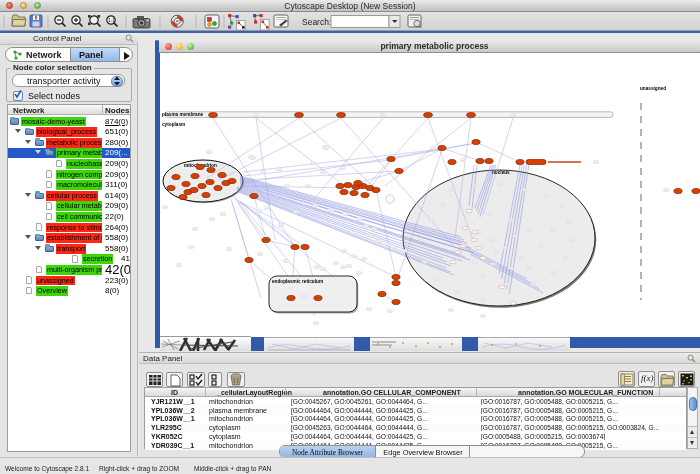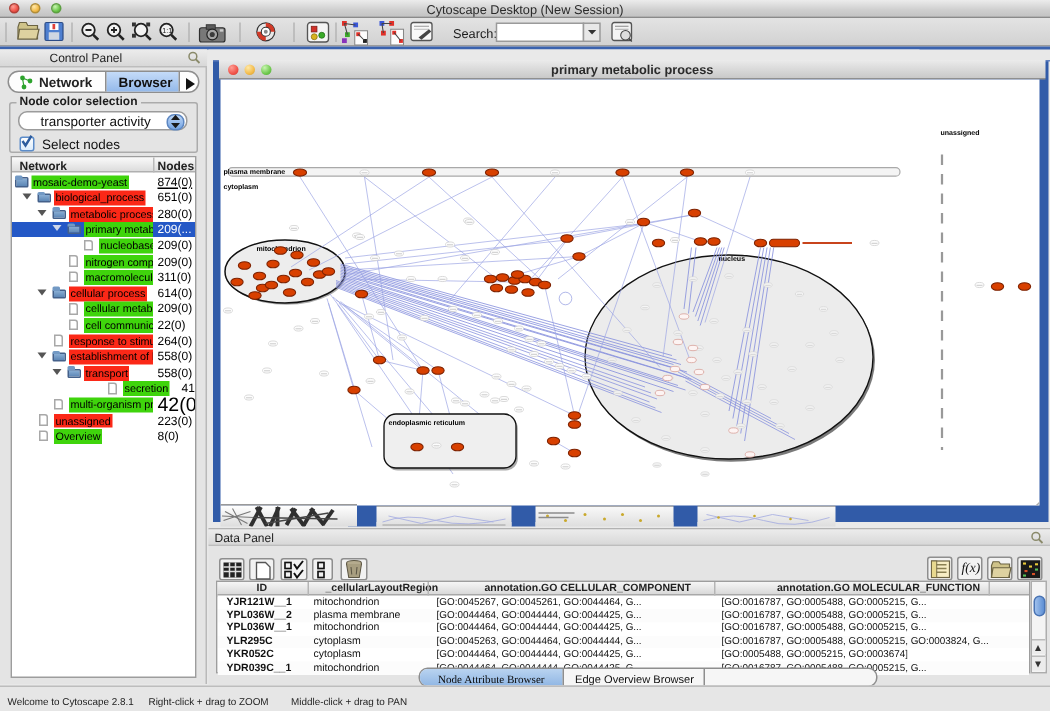--- a/index.html
+++ b/index.html
@@ -134,21 +134,21 @@
      <svg width="9" height="10" style="position:absolute;left:7px;top:2px">
           <circle cx="2" cy="2" r="1.6" fill="#2da32d"></circle>
           <circle cx="7" cy="4" r="1.6" fill="#2da32d"></circle>
           <circle cx="3" cy="8" r="1.6" fill="#2da32d"></circle>
           <line x1="2" y1="2" x2="7" y2="4" stroke="#2da32d" stroke-width="0.8"></line>
           <line x1="2" y1="2" x2="3" y2="8" stroke="#2da32d" stroke-width="0.8"></line>
         </svg>
      <span style="position:absolute;left:20px;top:1.5px;font-size:9px;font-weight:bold;color:#222;">Network</span>
    </div>
    <div class="abs" style="left:64px;top:0;width:50px;height:15px;background:linear-gradient(#c4dbf8,#8db4e8);border-left:1px solid #8e8e8e;border-right:1px solid #8e8e8e;">
-     <span style="position:absolute;left:8px;top:1.5px;font-size:9px;font-weight:bold;color:#111;">Browser</span>
+     <span style="position:absolute;left:8px;top:1.5px;font-size:9px;font-weight:bold;color:#111;">Panel</span>
    </div>
    <div class="abs" style="left:114px;top:0;width:14px;height:15px;">
      <span style="position:absolute;left:4px;top:3.5px;width:0;height:0;border-top:4px solid transparent;border-bottom:4px solid transparent;border-left:6px solid #111;"></span>
    </div>
  </div>
  <div class="abs" style="left:6px;top:35px;width:126px;height:34px;border:1px solid #ababab;border-radius:2px;"></div>
  <span class="abs" style="left:11px;top:30px;font-size:8px;font-weight:bold;color:#1d1d1d;background:#e4e4e4;padding:0 2px;">Node color selection</span>
  <div class="abs" style="left:12px;top:41px;width:113px;height:13px;background:#fff;border:1px solid #9b9b9b;border-radius:6px;">
    <span style="position:absolute;left:14px;top:1px;font-size:9px;color:#111;">transporter activity</span>
    <span style="position:absolute;right:1px;top:0.5px;width:12px;height:11px;background:linear-gradient(#bcd6f6,#76a5e3);border-radius:5px;border:0.5px solid #5d87c2;"></span>
@@ -265,21 +265,21 @@
         </div>
 <div style="position:absolute;left:0;top:169.6px;width:100%;height:10.6px;">
           <span style="position:absolute;left:18px;top:1.2px;width:6px;height:7.6px;background:#fff;border:0.6px solid #a8a8a8;border-radius:0 2px 0 0;"></span>
           <span style="position:absolute;left:28px;top:0.6px;font-size:7.2px;line-height:9.8px;background:#3fd40c;color:#000;padding:0 1px;white-space:nowrap;max-width:66px;overflow:hidden;display:inline-block;">Overview</span>
           <span style="position:absolute;left:97px;top:0.6px;font-size:8px;line-height:9.6px;color:#000;">8(0)</span>
         </div>
    </div>
  </div>
 </div>
 
-<div class="abs" style="left:139px;top:33px;width:474px;height:319px;background:#e9e9e9;">
+<div class="abs" style="left:152px;top:33px;width:474px;height:319px;background:#e9e9e9;">
  <div class="abs" style="left:3px;top:7px;width:557px;height:308px;background:#315ba8;"></div>
  <div class="abs" style="left:93px;top:303px;width:19px;height:15px;background:#315ba8;"></div>
  <div class="abs" style="left:202px;top:303px;width:16px;height:15px;background:#315ba8;"></div>
  <div class="abs" style="left:310px;top:303px;width:16px;height:15px;background:#315ba8;"></div>
  <div class="abs" style="left:3px;top:7px;width:559px;height:1px;background:#6180bd;"></div>
  <div class="abs" style="left:7px;top:7px;width:551px;height:13px;background:linear-gradient(#ebebeb,#c9c9c9);border-bottom:1px solid #8f8f8f;">
   <span class="abs" style="left:6px;top:3px;width:7px;height:7px;border-radius:50%;background:radial-gradient(circle at 35% 30%,#ff9d94,#f0544a 60%,#c93a30);"></span>
   <span class="abs" style="left:17px;top:3px;width:7px;height:7px;border-radius:50%;background:radial-gradient(circle at 35% 30%,#ffe9a8,#f3bb4a 60%,#cb9a33);"></span>
   <span class="abs" style="left:28px;top:3px;width:7px;height:7px;border-radius:50%;background:radial-gradient(circle at 35% 30%,#c8f5b0,#6fc94e 60%,#4da333);"></span>
   <div style="text-align:center;font-size:8.5px;font-weight:bold;color:#2b2b2b;line-height:13px;">primary metabolic process</div>

